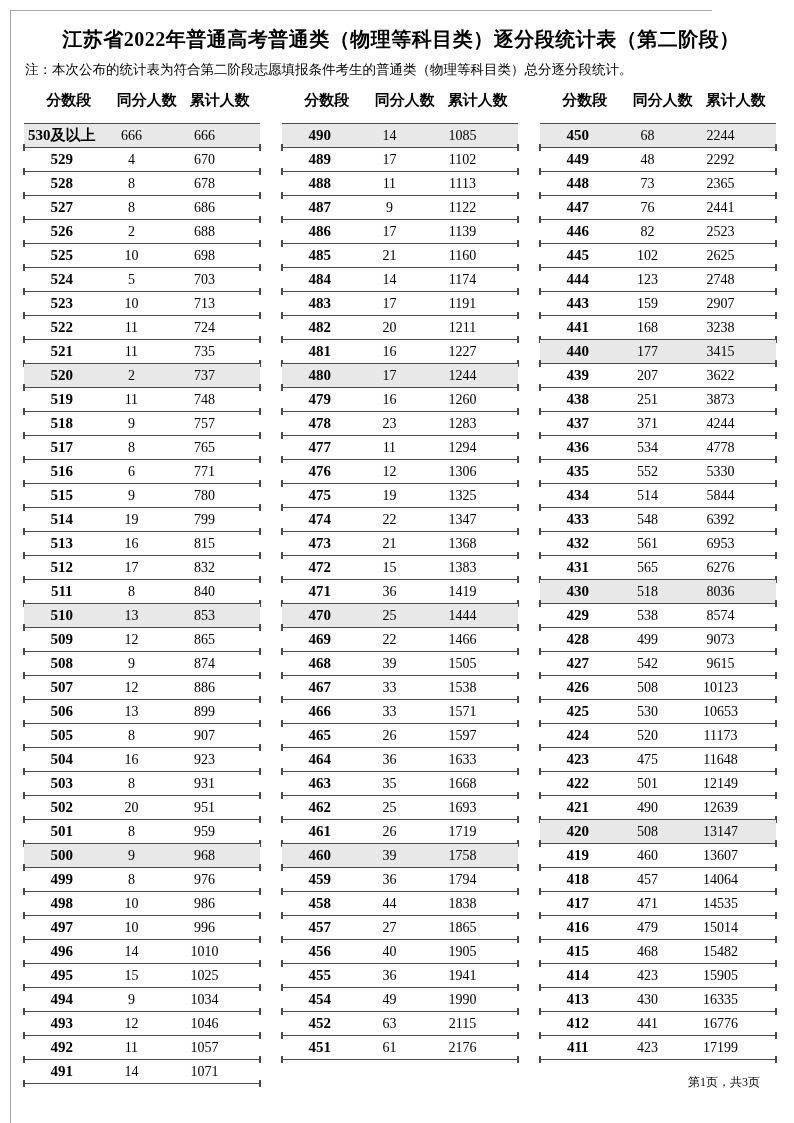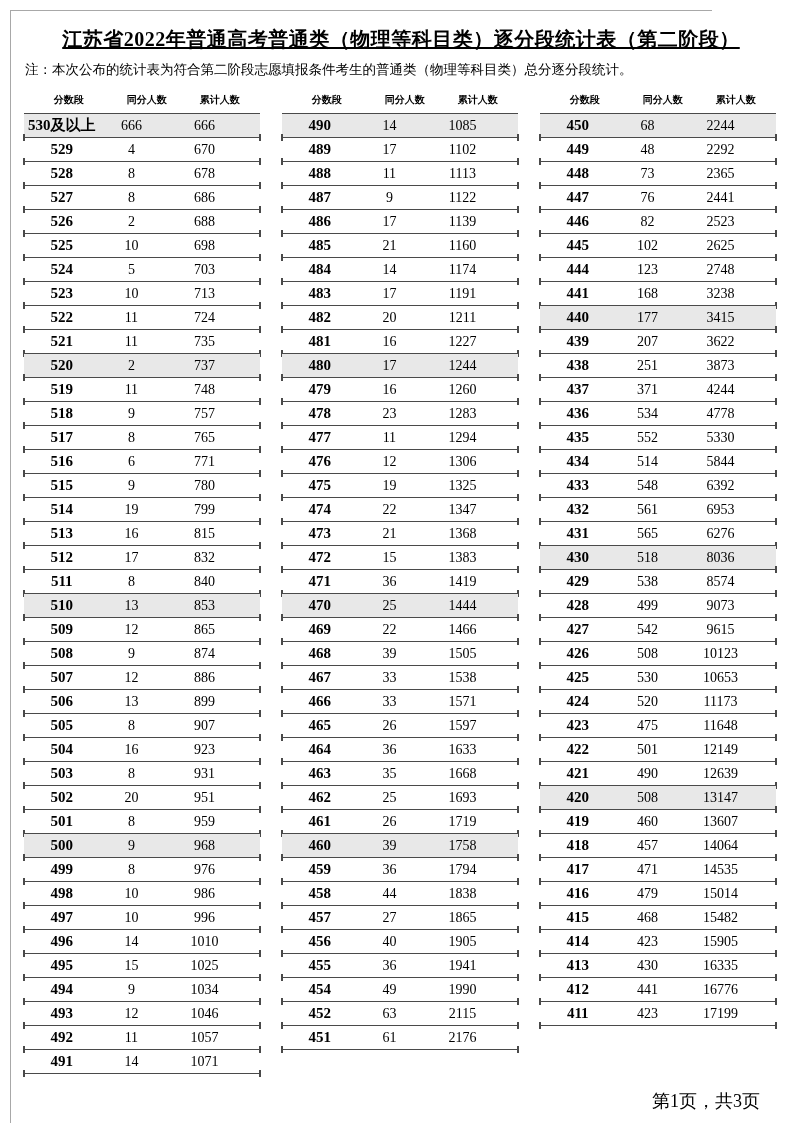--- a/index.html
+++ b/index.html
@@ -10,44 +10,44 @@
   *{box-sizing:border-box;}
   html,body{margin:0;padding:0;}
   body{
     width:794px;height:1123px;position:relative;background:#ffffff;color:#000;
     font-family:"Liberation Serif","DejaVu Serif",serif;overflow:hidden;
   }
   .frame-top{position:absolute;left:10px;top:10px;width:702px;height:1px;background:var(--frame);}
   .frame-left{position:absolute;left:10px;top:10px;width:1px;height:1113px;background:var(--frame);}
   .content{padding:27px 16px 0 24px;}
   .title{
-    margin:0;text-align:center;font-size:20px;font-weight:bold;line-height:25px;letter-spacing:0.5px;text-decoration:underline;
+    margin:0;text-align:center;font-size:20px;font-weight:bold;line-height:25px;letter-spacing:0.5px;
   }
   .note{font-size:13.5px;margin:9px 0 10px 1px;line-height:18px;}
   .tables{display:flex;gap:22px;}
   .group{width:236px;}
   .ghead{
     display:grid;grid-template-columns:38% 28% 34%;height:22px;align-items:center;
-    font-weight:bold;font-size:10px;text-align:center;margin-bottom:2px;white-space:nowrap;
+    font-weight:bold;font-size:15px;text-align:center;margin-bottom:12px;white-space:nowrap;
   }
   .score-table{border-top:1px solid var(--line);}
   .t-row{
     position:relative;display:grid;grid-template-columns:32% 27% 35% 6%;
     height:24px;align-items:center;text-align:center;font-size:14px;
     border-bottom:1px solid var(--line);
   }
   .t-row::before,.t-row::after{
     content:"";position:absolute;bottom:-4px;width:2px;height:7px;background:var(--line);
   }
   .t-row::before{left:-1px;}
   .t-row::after{right:-1px;}
   .t-row.shade{background:var(--shade);}
   .cell{display:block;line-height:23px;}
   .cell.score{font-weight:bold;font-size:15px;}
-  .footer{position:absolute;right:34px;bottom:10px;font-size:18px;}
+  .footer{position:absolute;right:34px;bottom:32px;font-size:12px;}
 </style>
 </head>
 <body>
 
 <div class="frame-top"></div>
 <div class="frame-left"></div>
 
 <div class="content">
   <h1 class="title">江苏省2022年普通高考普通类（物理等科目类）逐分段统计表（第二阶段）</h1>
   <p class="note">注：本次公布的统计表为符合第二阶段志愿填报条件考生的普通类（物理等科目类）总分逐分段统计。</p>
@@ -504,20 +504,25 @@
             <span class="cell score">445</span>
             <span class="cell">102</span>
             <span class="cell">2625</span>
           </div>
           <div class="t-row">
             <span class="cell score">444</span>
             <span class="cell">123</span>
             <span class="cell">2748</span>
           </div>
           <div class="t-row">
+            <span class="cell score">443</span>
+            <span class="cell">159</span>
+            <span class="cell">2907</span>
+          </div>
+          <div class="t-row">
             <span class="cell score">441</span>
             <span class="cell">168</span>
             <span class="cell">3238</span>
           </div>
           <div class="t-row shade">
             <span class="cell score">440</span>
             <span class="cell">177</span>
             <span class="cell">3415</span>
           </div>
           <div class="t-row">

